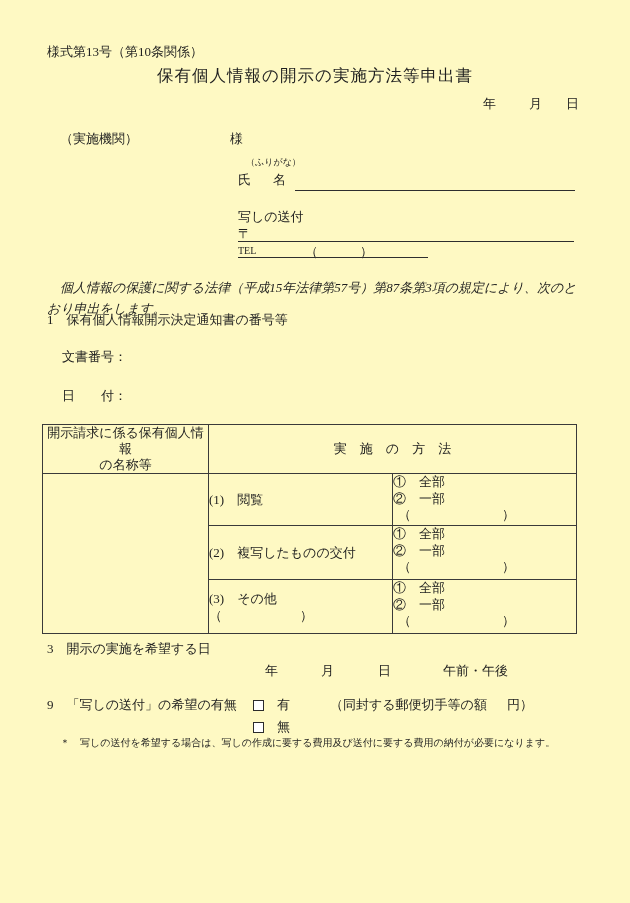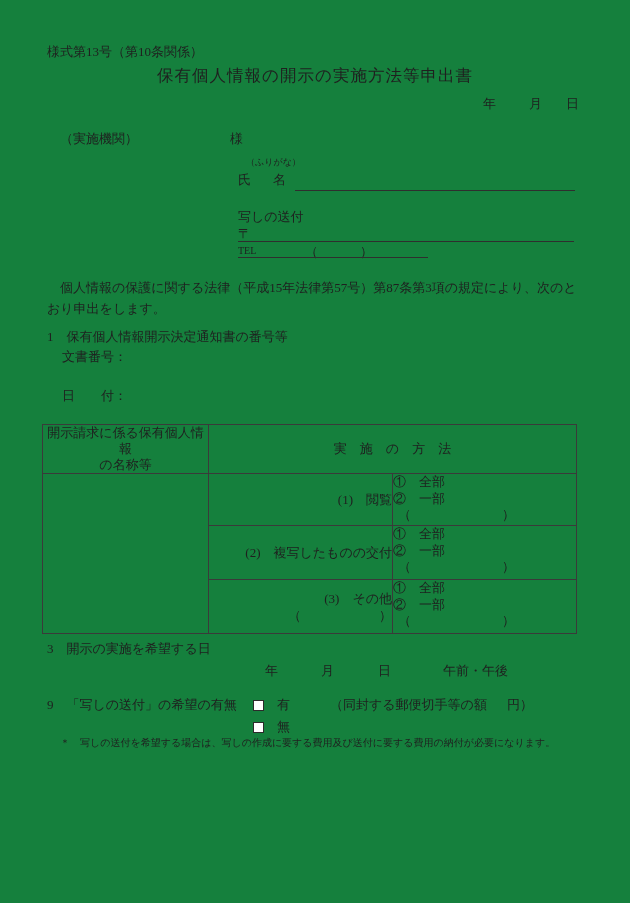--- a/index.html
+++ b/index.html
@@ -1,17 +1,17 @@
 <!DOCTYPE html>
 <html><head>
 <meta charset="utf-8">
 <style>
   html,body{margin:0;padding:0;background:#ffffff;}
   .page{
-    position:relative;width:630px;height:903px;background:#15803d;
+    position:relative;width:630px;height:903px;background:#fef9c3;
     font-family:"Liberation Serif","DejaVu Serif",serif;
     color:#1f1f1f;font-size:13px;overflow:hidden;
   }
   .abs{position:absolute;white-space:pre;line-height:1.25;}
   .small{font-size:9px;}
   .tiny{font-size:10px;}
   .title{font-size:16.5px;letter-spacing:1px;left:0;width:100%;text-align:center;}
   .ul{position:absolute;border-bottom:1px solid #2e2e2e;height:0;}
   .cbx{position:absolute;width:11px;height:11px;border:1px solid #2b2b2b;background:#fff;box-sizing:border-box;}
   table.methods{
@@ -21,21 +21,21 @@
   table.methods td{
     border:1px solid #3a3a3a;font-size:13px;color:#1f1f1f;
     padding:0;overflow:hidden;
   }
   td.c-name{width:165px;text-align:center;}
   td.c-method{width:193px;}
   td.c-opts{width:177px;}
   td.hdr-name{vertical-align:top;padding:3px 6px;line-height:16px;height:34px;}
   td.hdr-method{text-align:center;vertical-align:middle;height:34px;}
   td.body-name{vertical-align:top;}
-  td.method{vertical-align:middle;padding-left:9px;line-height:17px;text-align:right;}
+  td.method{vertical-align:middle;padding-left:9px;line-height:17px;}
   td.opts{vertical-align:top;padding:2px 0 0 8px;line-height:16.5px;font-family:Liberation Serif, serif;}
   .opt-paren{padding-left:5px;}
   tr.r1{height:52px;} tr.r2{height:54px;} tr.r3{height:54px;}
 </style>
 </head>
 <body>
 
 <div class="page">
 
   <div class="abs" style="left:47px;top:44px;">様式第13号（第10条関係）</div>
@@ -55,23 +55,23 @@
 
   <div class="abs" style="left:238px;top:209px;">写しの送付</div>
   <div class="abs" style="left:238px;top:226px;">〒</div>
   <div class="ul" style="left:238px;top:241px;width:336px;"></div>
 
   <div class="abs tiny" style="left:238px;top:245px;">TEL</div>
   <div class="abs" style="left:305px;top:244px;">（</div>
   <div class="abs" style="left:360px;top:244px;">）</div>
   <div class="ul" style="left:238px;top:257px;width:190px;"></div>
 
-  <div class="abs" style="left:47px;top:277px;width:537px;white-space:normal;line-height:21px;">　個人情報の保護に関する法律（平成15年法律第57号）第87条第3項の規定により、次のとおり申出をします。</div>
+  <div class="abs" style="left:47px;top:277px;width:537px;white-space:normal;line-height:21px;font-style:italic;">　個人情報の保護に関する法律（平成15年法律第57号）第87条第3項の規定により、次のとおり申出をします。</div>
 
-  <div class="abs" style="left:47px;top:329px;">1　保有個人情報開示決定通知書の番号等</div>
+  <div class="abs" style="left:47px;top:312px;">1　保有個人情報開示決定通知書の番号等</div>
   <div class="abs" style="left:62px;top:349px;">文書番号：</div>
   <div class="abs" style="left:62px;top:388px;">日　　付：</div>
 
 
   <table class="methods">
     <tbody>
         <tr style="height:34px;">
       <td class="c-name hdr-name">
         <div>開示請求に係る保有個人情報</div>
         <div>の名称等</div>

